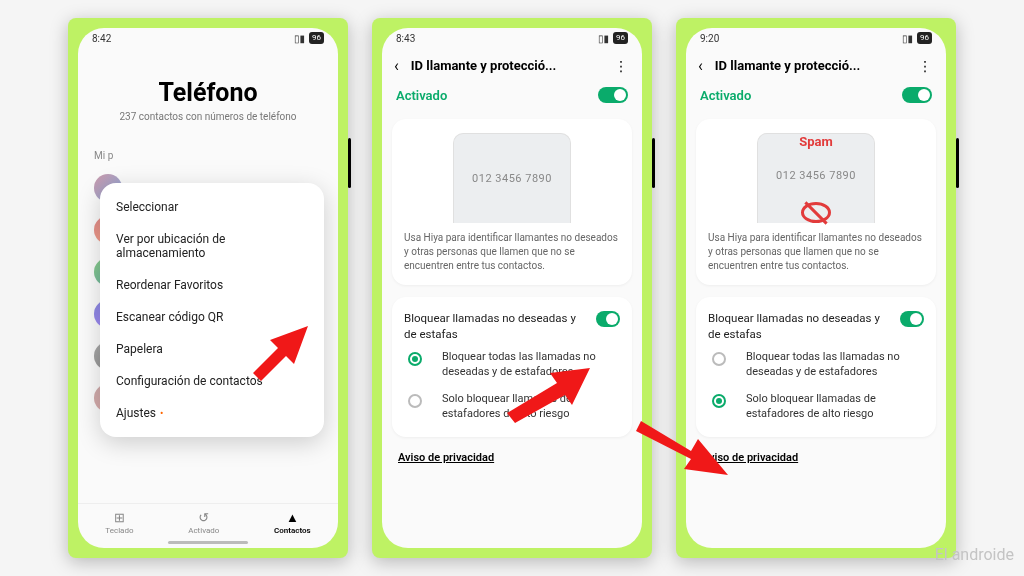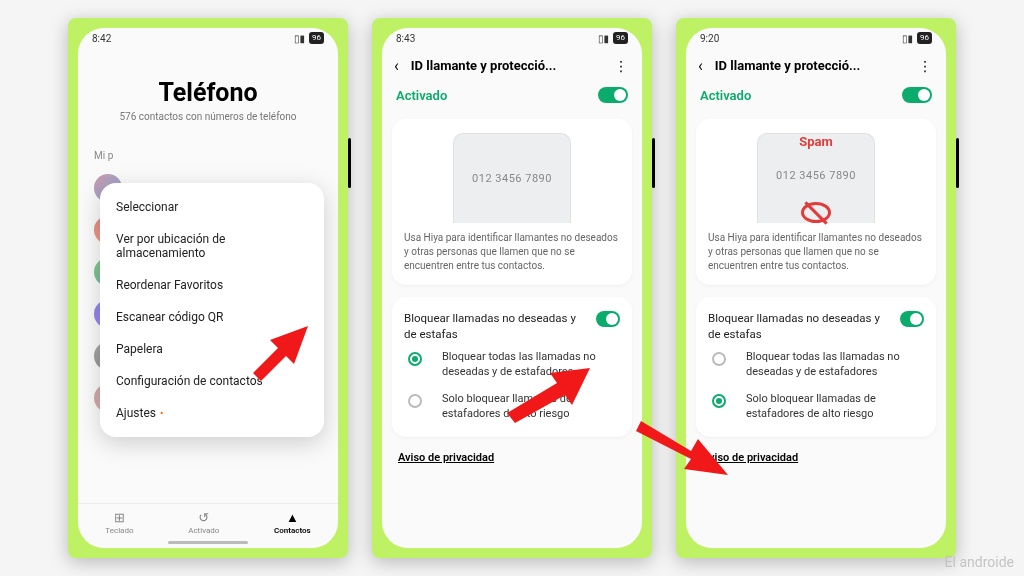--- a/index.html
+++ b/index.html
@@ -176,39 +176,39 @@
     font-size:11px; font-weight:600; text-decoration:underline; margin:8px 16px; display:inline-block;
   }
 
   
   .arrow {
     position:absolute; z-index:20; pointer-events:none;
   }
   .arrow svg { display:block; }
 
   .watermark{
-    position:absolute; right:10px; bottom:6px; font-size:14px; color:#c4c4c4;
+    position:absolute; right:10px; bottom:12px; font-size:16px; color:#c4c4c4;
   }
 </style>
 </head>
 <body>
 
 <div class="phone">
   <div class="screen">
     <div class="statusbar">
       <span>8:42</span>
       <span class="right">
         <span>▯▮</span>
         <span class="battery">96</span>
       </span>
     </div>
 
     <div class="hdr-title">
       <h1>Teléfono</h1>
-      <p>576 contactos con números de teléfono</p>
+      <p>237 contactos con números de teléfono</p>
     </div>
 
     <div class="section-label">Mi p</div>
 
     <div class="contact-list">
       <div class="contact-row">
           <div class="avatar"></div>
           <span></span>
         </div>
       <div class="contact-row">

